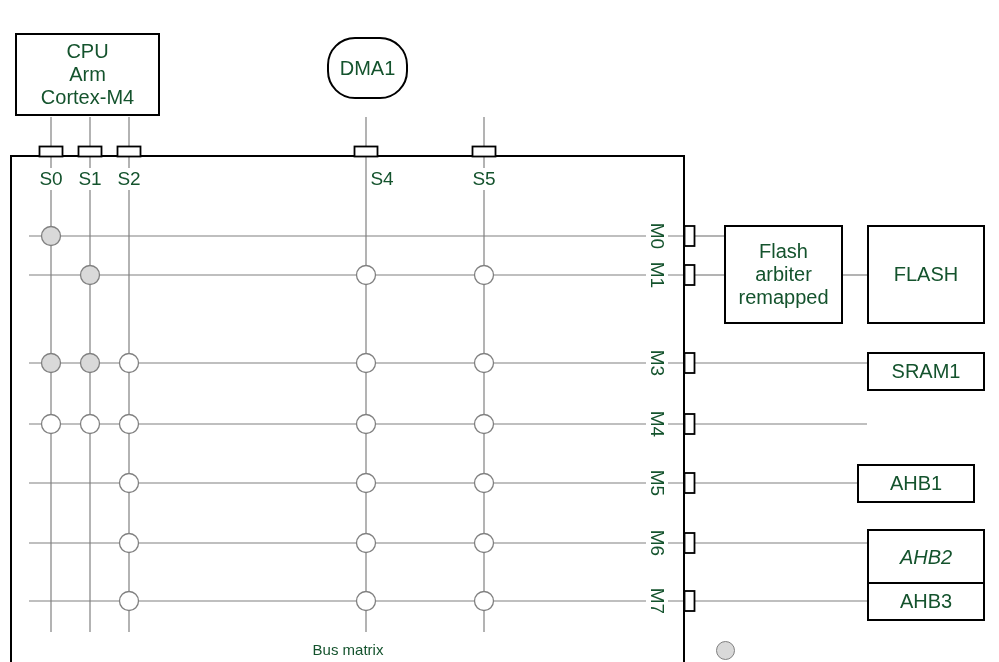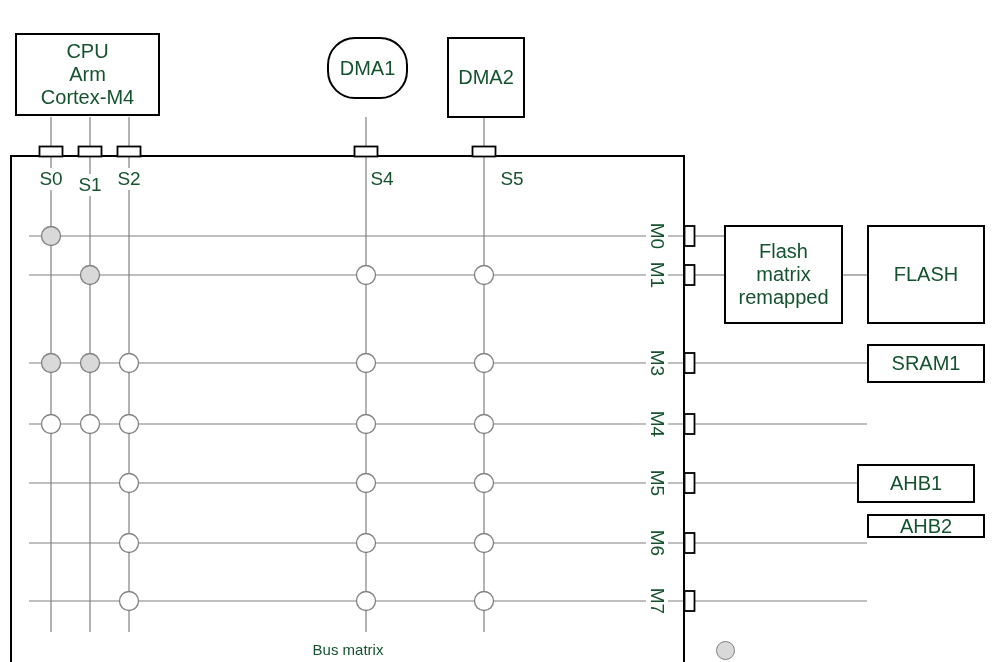--- a/index.html
+++ b/index.html
@@ -134,57 +134,57 @@
   <div class="box" style="left:15px;top:17px;width:145px;height:83px;">
     <div>CPU</div>
     <div>Arm</div>
     <div>Cortex-M4</div>
   </div>
 
   <div class="box" style="left:327px;top:21px;width:81px;height:62px;border-radius:28px;">
     <div>DMA1</div>
   </div>
 
-  <div class="box" style="left:447px;top:21px;width:78px;height:81px;">
-    <div>DMA2</div>
-  </div>
 
   <div class="box" style="left:724px;top:209px;width:119px;height:99px;">
     <div>Flash</div>
-    <div>matrix</div>
+    <div>arbiter</div>
     <div>remapped</div>
   </div>
 
   <div class="box" style="left:867px;top:209px;width:118px;height:99px;">
     <div>FLASH</div>
   </div>
 
-  <div class="box" style="left:867px;top:328px;width:118px;height:39px;">
+  <div class="box" style="left:867px;top:336px;width:118px;height:39px;">
     <div>SRAM1</div>
   </div>
 
 
   <div class="box" style="left:857px;top:448px;width:118px;height:39px;">
     <div>AHB1</div>
   </div>
 
-  <div class="box" style="left:867px;top:498px;width:118px;height:24px;">
+  <div class="box" style="left:867px;top:513px;width:118px;height:56px;font-style:italic;">
     <div>AHB2</div>
   </div>
 
+  <div class="box" style="left:867px;top:566px;width:118px;height:39px;">
+    <div>AHB3</div>
+  </div>
 
   <span class="matrix-caption" style="left:348px;top:625px;">Bus matrix</span>
 
   <div class="legend-dot" style="left:716px;top:625px;"></div>
 
 <span class="port-label s-label" style="left: 51px; top: 152px;">S0</span>
-    <span class="port-label s-label" style="left: 90px; top: 158px;">S1</span>
+    <span class="port-label s-label" style="left: 90px; top: 152px;">S1</span>
     <span class="port-label s-label" style="left: 129px; top: 152px;">S2</span>
     <span class="port-label s-label" style="left: 382px; top: 152px;">S4</span>
-    <span class="port-label s-label" style="left: 512px; top: 152px;">S5</span>
+    <span class="port-label s-label" style="left: 484px; top: 152px;">S5</span>
     <span class="port-label m-label" style="left: 657px; top: 220px;">M0</span>
     <span class="port-label m-label" style="left: 657px; top: 259px;">M1</span>
     <span class="port-label m-label" style="left: 657px; top: 347px;">M3</span>
     <span class="port-label m-label" style="left: 657px; top: 408px;">M4</span>
     <span class="port-label m-label" style="left: 657px; top: 467px;">M5</span>
     <span class="port-label m-label" style="left: 657px; top: 527px;">M6</span>
     <span class="port-label m-label" style="left: 657px; top: 585px;">M7</span>
   </div>
 
 </body></html>

